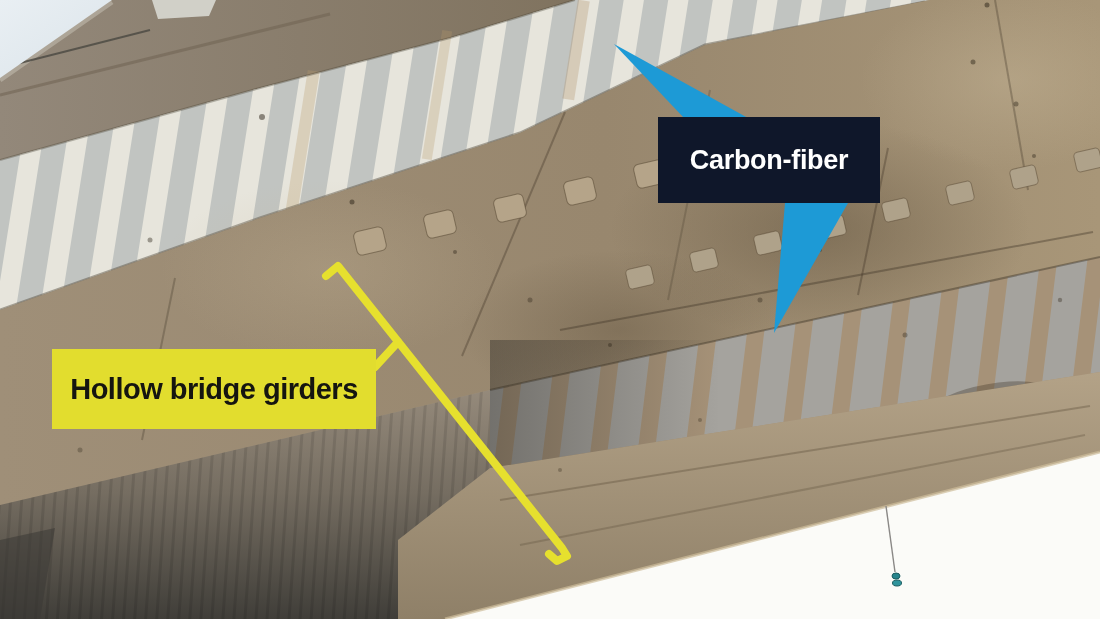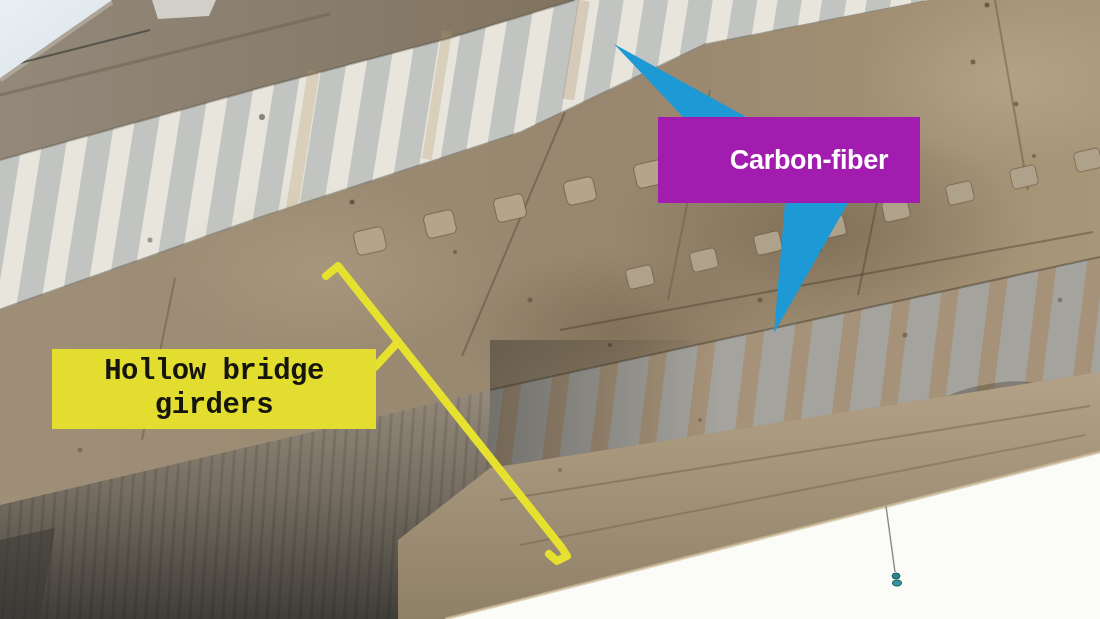--- a/index.html
+++ b/index.html
@@ -13,21 +13,21 @@
     position:absolute;display:flex;flex-direction:column;
     align-items:center;justify-content:center;text-align:center;
     font-weight:bold;
   }
   .callout-blue{
     left:658px;top:117px;width:222px;height:86px;
     font-size:27px;line-height:36px;letter-spacing:-0.3px;
   }
   .callout-yellow{
     left:52px;top:349px;width:324px;height:80px;
-    font-size:29px;line-height:34px;letter-spacing:-0.5px;font-family:Liberation Mono, monospace;
+    font-size:29px;line-height:34px;letter-spacing:-0.5px;
   }
 </style>
 </head>
 <body>
 
 <div class="stage">
 
   <svg width="1100" height="619" viewBox="0 0 1100 619">
     <defs>
       <linearGradient id="fasciaGrad" x1="0" y1="0" x2="1" y2="0">
@@ -187,21 +187,21 @@
 
     <polygon points="614,44 684,118 748,118" fill="#1d9ad6"></polygon>
 
     <polygon points="785,203 848,203 774,333" fill="#1d9ad6"></polygon>
 
     <path d="M 326,276 L 338,266 L 562,548 L 567,556 L 557,561 L 549,554" fill="none" stroke="#e6e02e" stroke-width="8" stroke-linecap="round" stroke-linejoin="round"></path>
 
     <path d="M 398,342 L 375,367" fill="none" stroke="#e6e02e" stroke-width="8" stroke-linecap="round"></path>
   </svg>
 
-  <div class="callout callout-blue" style="background: #a21caf; color: rgb(255, 255, 255); padding-left: 40px;">
+  <div class="callout callout-blue" style="background: #0f172a; color: rgb(255, 255, 255);">
     <span>Carbon-fiber</span>
   </div>
 
   <div class="callout callout-yellow" style="background: rgb(226, 221, 46); color: rgb(21, 21, 16);">
     <span>Hollow bridge girders</span>
   </div>
 
 </div>
 
 </body></html>

